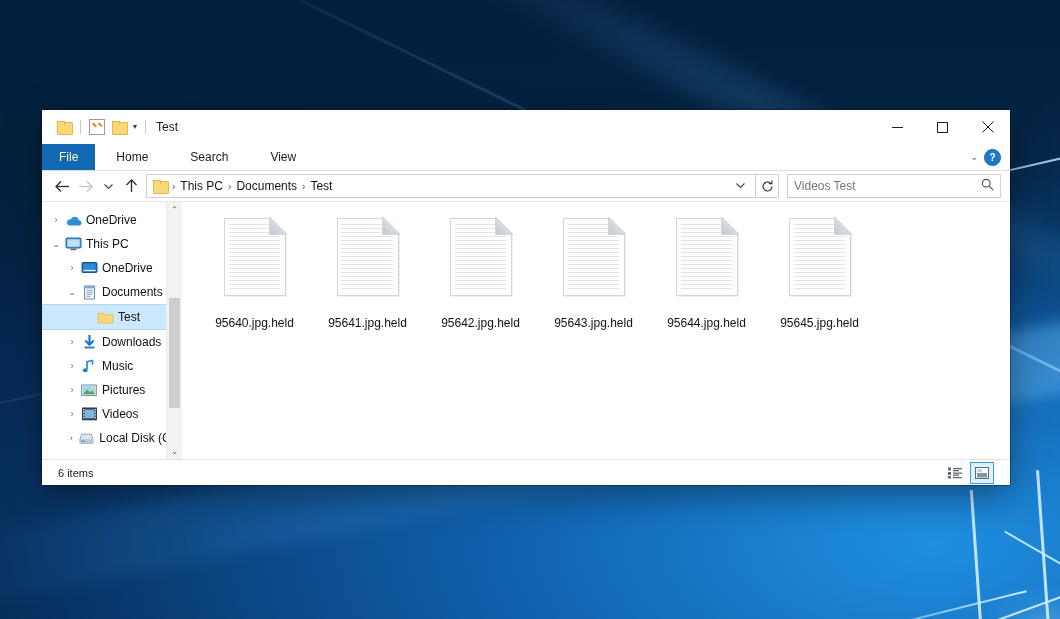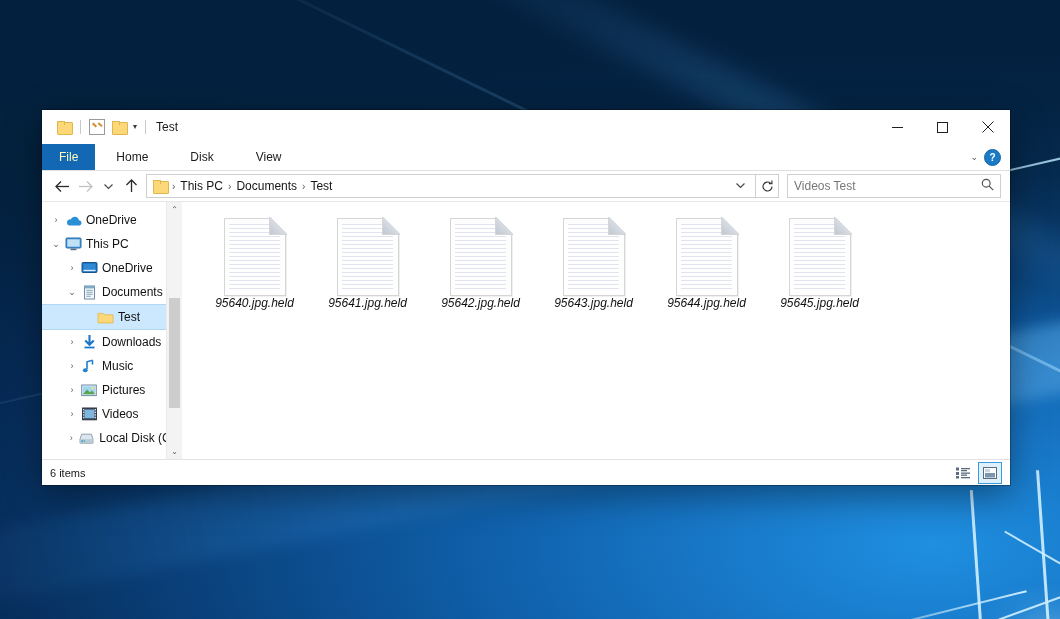--- a/index.html
+++ b/index.html
@@ -129,25 +129,25 @@
   .doc{width:62px;height:78px;position:relative;}
   .doc .page{position:absolute;inset:0;background:#fefefe;border:1px solid #d5d5d5;
     box-shadow:1px 1px 0 rgba(0,0,0,.06);}
   .doc .lines{position:absolute;left:5px;right:6px;top:6px;bottom:7px;
     background:repeating-linear-gradient(180deg,#dfe4ee 0px,#dfe4ee 1px,#ffffff 1px,#ffffff 4px);}
   .doc .fold{position:absolute;right:-1px;top:-1px;width:17px;height:17px;
     background:linear-gradient(225deg,#ffffff 0%,#ffffff 48%,#d8dde4 50%,#c2c8d0 100%);
     border-left:1px solid #d5d5d5;border-bottom:1px solid #d5d5d5;}
   .doc .foldmask{position:absolute;right:-1px;top:-1px;width:17px;height:17px;
     background:#fff;clip-path:polygon(0 0,100% 0,100% 100%);}
-  .tile-label{margin-top:0;font-size:12px;color:#111;text-align:center;font-style:italic;}
+  .tile-label{margin-top:20px;font-size:12px;color:#111;text-align:center;}
 
   
   .statusbar{height:25px;flex:none;display:flex;align-items:center;
-    border-top:1px solid #e3e3e3;background:#fff;padding:0 8px;font-size:11px;color:#1a1a1a;}
+    border-top:1px solid #e3e3e3;background:#fff;padding:0 16px;font-size:11px;color:#1a1a1a;}
   .status-right{margin-left:auto;display:flex;align-items:center;gap:4px;}
   .viewbtn{width:22px;height:20px;display:flex;align-items:center;justify-content:center;}
   .viewbtn.active{border:1px solid #3b9bdc;background:#dff1fc;}
 </style>
 </head>
 <body>
 
 <div id="desktop">
   <div class="wp-base"></div>
   <div class="wp-dark-top"></div>
@@ -197,21 +197,21 @@
             <line x1="0.5" y1="0.5" x2="11.5" y2="11.5" stroke="#202020" stroke-width="1"></line>
             <line x1="11.5" y1="0.5" x2="0.5" y2="11.5" stroke="#202020" stroke-width="1"></line>
           </svg>
       </div>
     </div>
   </div>
 
   <div class="ribbon">
     <div class="tab file">File</div>
     <div class="tab">Home</div>
-    <div class="tab">Disk</div>
+    <div class="tab">Search</div>
     <div class="tab">View</div>
     <div class="ribbon-right">
       <div class="chev">⌄</div>
       <div class="help">?</div>
     </div>
   </div>
 
   <div class="addrrow">
     <div class="navbtn">
       <svg width="15" height="13" viewBox="0 0 15 13">

